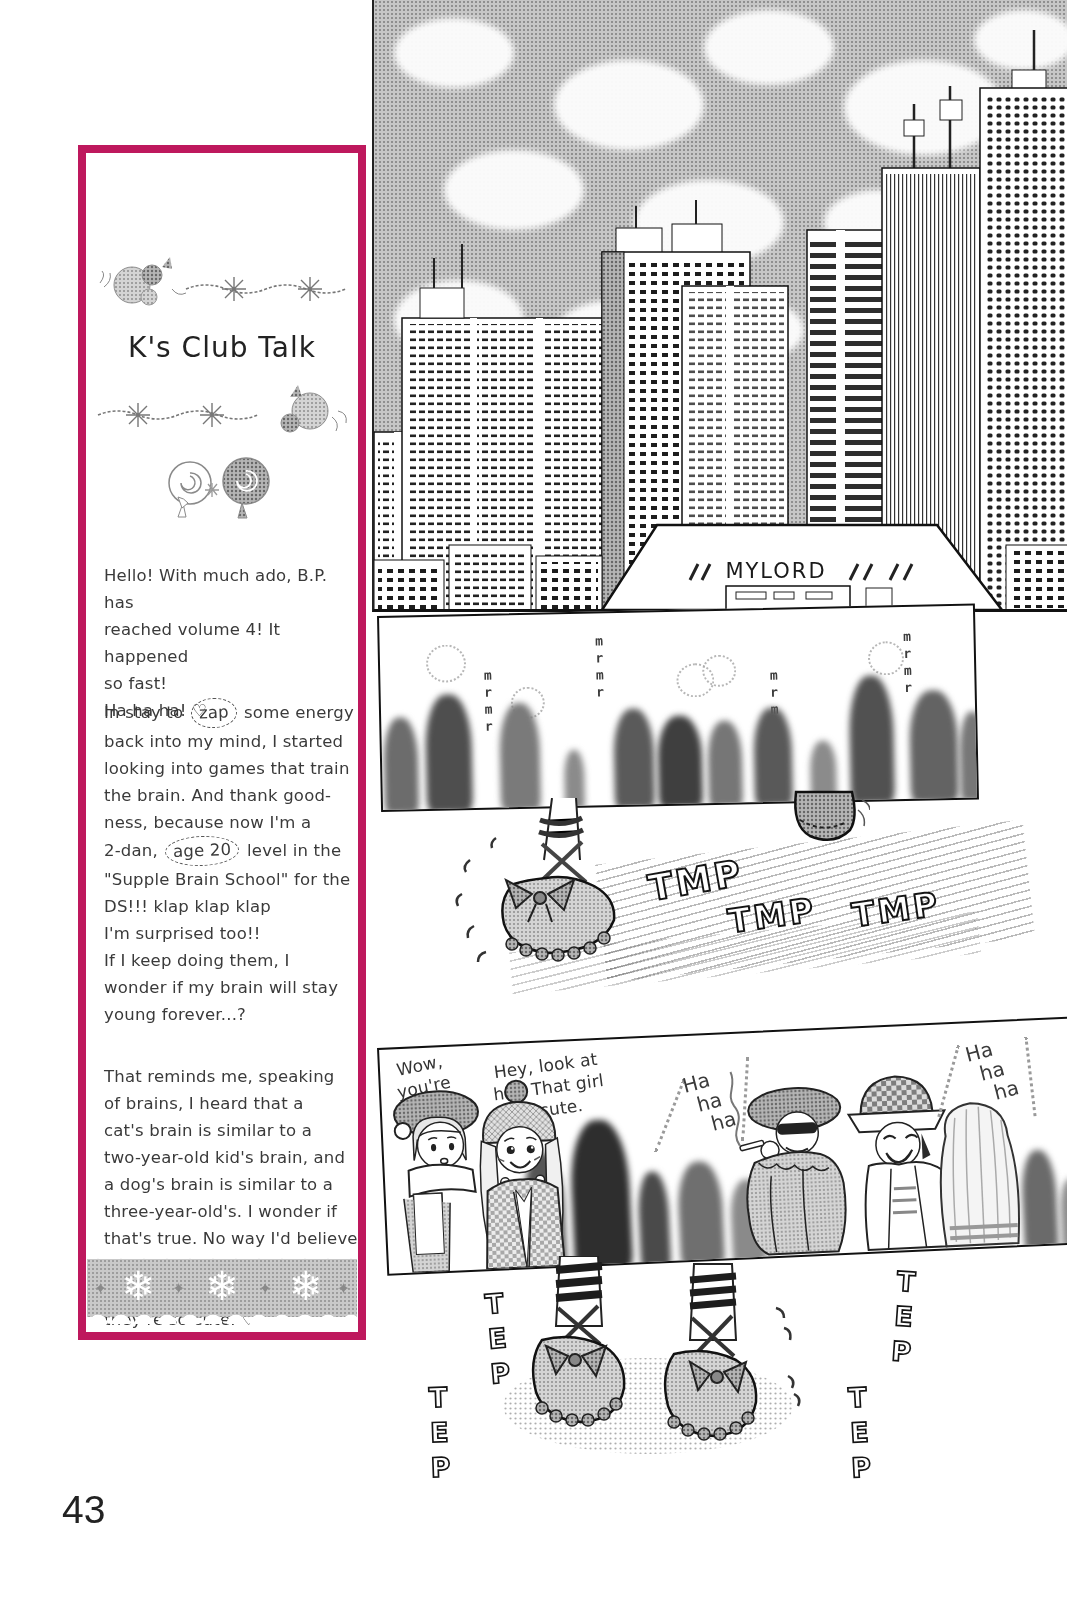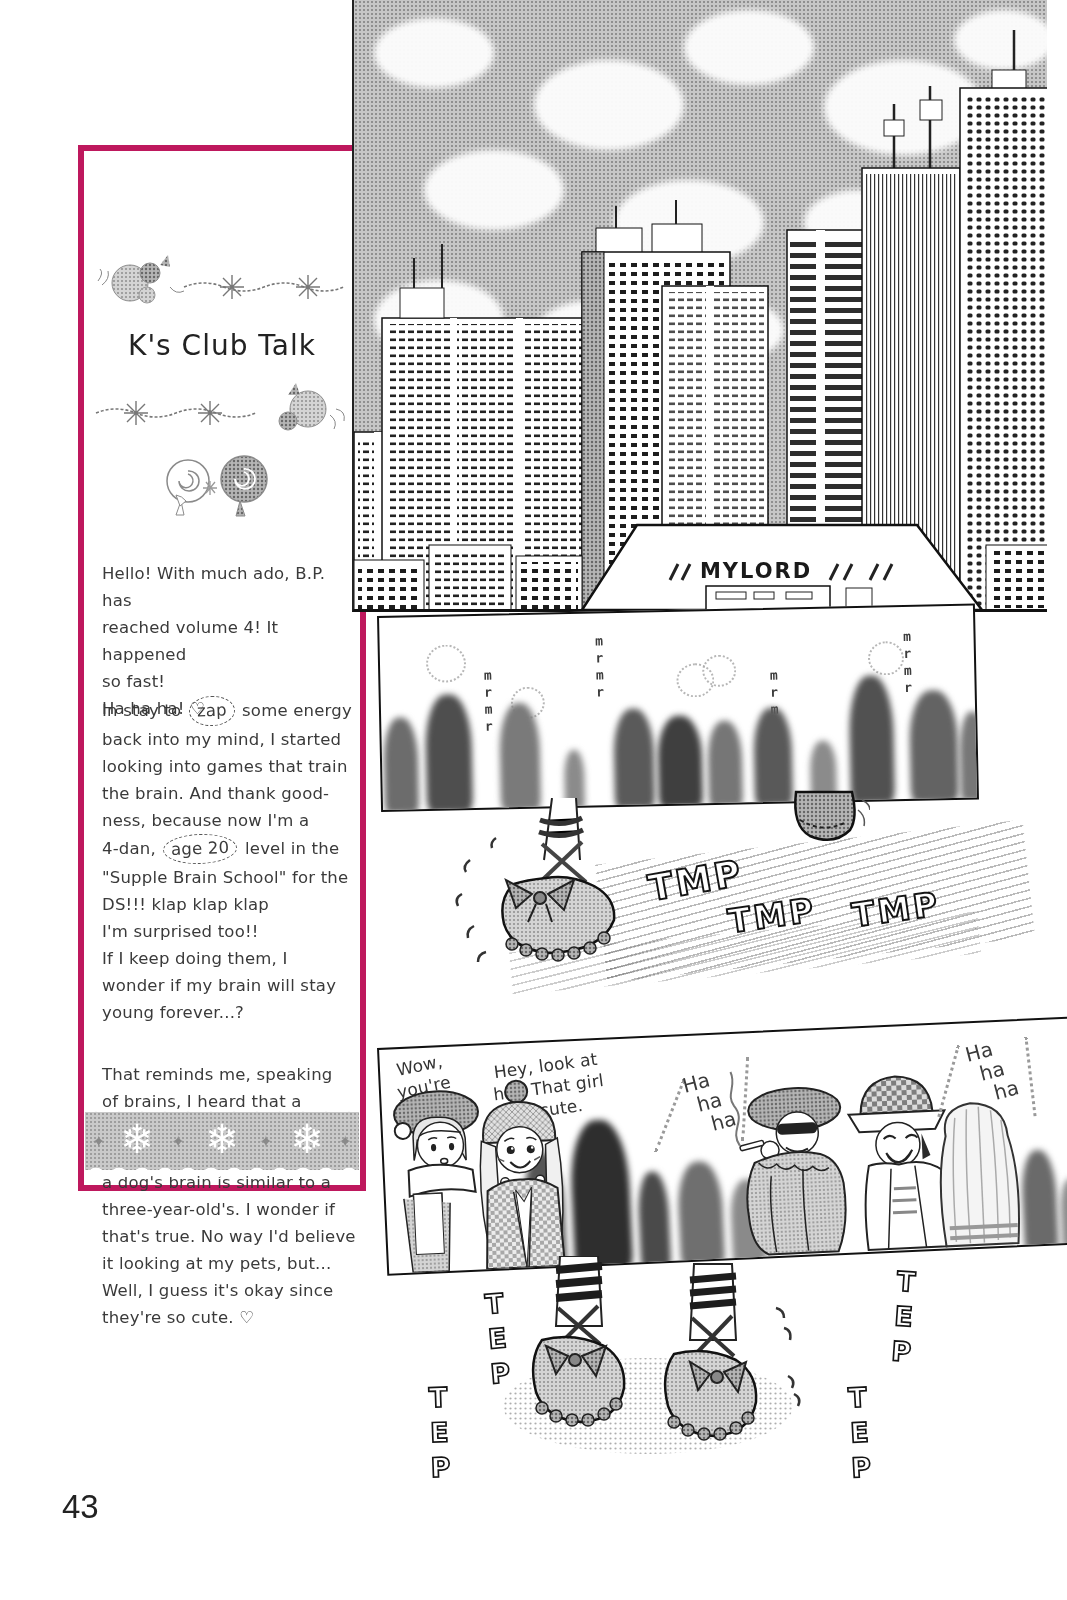--- a/index.html
+++ b/index.html
@@ -1,22 +1,22 @@
 <!DOCTYPE html>
 <html><head>
 <meta charset="utf-8">
 <style>
   html,body{margin:0;padding:0;background:#ffffff;}
   .page{position:relative;width:1067px;height:1600px;background:#fff;overflow:hidden;
         font-family:"DejaVu Sans",sans-serif;color:#2e2e2e;}
   [data-name]{box-sizing:border-box;}
 
   
-  .sidebar{position:absolute;left:78px;top:145px;width:288px;height:1046px;
-           border:6px solid #be185d;background:#fff;padding-left:23px;}
+  .sidebar{position:absolute;left:78px;top:145px;width:288px;height:1195px;
+           border:8px solid #be185d;background:#fff;padding-left:23px;}
   .hand{white-space:pre-line;font-size:16.5px;line-height:27px;color:#3a3a3a;
         letter-spacing:.2px;}
   .para{position:absolute;left:18px;width:258px;}
   .p1{top:392px;}
   .p2{top:528px;}
   .p3{top:893px;}
   .bubble{display:inline-block;border:1.6px dashed #555;border-radius:50%;
           padding:0 7px 1px;transform:rotate(-2deg);margin:0 2px;}
   .sb-title{position:absolute;left:0;right:0;top:178px;text-align:center;
             font-size:28px;letter-spacing:1px;color:#222;}
@@ -33,29 +33,29 @@
      background-image:radial-gradient(circle at 11px 18px,#c9c9c9 9px,rgba(0,0,0,0) 9.6px);
      background-size:23px 18px;background-repeat:repeat-x;}
   .lace::after{content:"";position:absolute;left:0;right:0;bottom:2px;height:16px;
      background-image:radial-gradient(circle at 11px 16px,#ffffff 9px,rgba(0,0,0,0) 9.6px);
      background-size:23px 16px;background-repeat:repeat-x;}
   .snow{position:absolute;top:50%;transform:translate(-50%,-54%);color:#fff;
         font-size:40px;z-index:2;}
   .snow2{position:absolute;top:50%;transform:translate(-50%,-50%);color:#8a8a8a;
          font-size:16px;z-index:2;}
 
-  .page-num{position:absolute;left:62px;top:1488px;font-size:33px;color:#222;
+  .page-num{position:absolute;left:62px;top:1488px;font-size:39px;color:#222;
             font-family:"Liberation Sans",sans-serif;}
 
   
-  .city{position:absolute;left:352px;top:0;width:695px;height:612px;
+  .city{position:absolute;left:372px;top:0;width:695px;height:612px;
         border-left:2px solid #222;border-bottom:3px solid #111;overflow:hidden;
         background-color:#c6c6c6;
         background-image:radial-gradient(circle,#8f8f8f 1px,rgba(0,0,0,0) 1.25px);
-        background-size:4px 4px;font-weight:bold;}
+        background-size:4px 4px;}
   .cloud{position:absolute;background:#fdfdfd;border-radius:50%;filter:blur(3px);
          opacity:.96;}
   .city-svg{position:absolute;left:0;top:0;}
 
   
   .crowd{position:absolute;left:377px;top:616px;width:598px;height:196px;
          transform:rotate(-1.2deg);transform-origin:left top;
          border:2.5px solid #111;background:#fff;overflow:hidden;}
   .mrmr{position:absolute;writing-mode:vertical-rl;text-orientation:upright;
         font-family:"DejaVu Sans Mono",monospace;font-weight:bold;font-size:13px;
@@ -183,21 +183,21 @@
     <p class="hand para p1" data-name="sidebar-paragraph-1">Hello! With much ado, B.P. has
 reached volume 4! It happened
 so fast!
 Ha ha ha! ♡</p>
 
     <p class="hand para p2" data-name="sidebar-paragraph-2"><span data-name="para2-lead">In stay to </span><span class="bubble" data-name="zap-burst-bubble">zap</span><span data-name="para2-mid"> some energy
 back into my mind, I started
 looking into games that train
 the brain. And thank good-
 ness, because now I'm a
-4-dan, </span><span class="bubble" data-name="age-burst-bubble">age 20</span><span data-name="para2-tail"> level in the
+2-dan, </span><span class="bubble" data-name="age-burst-bubble">age 20</span><span data-name="para2-tail"> level in the
 "Supple Brain School" for the
 DS!!! klap klap klap
 I'm surprised too!!
 If I keep doing them, I
 wonder if my brain will stay
 young forever...?</span></p>
 
     <p class="hand para p3" data-name="sidebar-paragraph-3">That reminds me, speaking
 of brains, I heard that a
 cat's brain is similar to a

